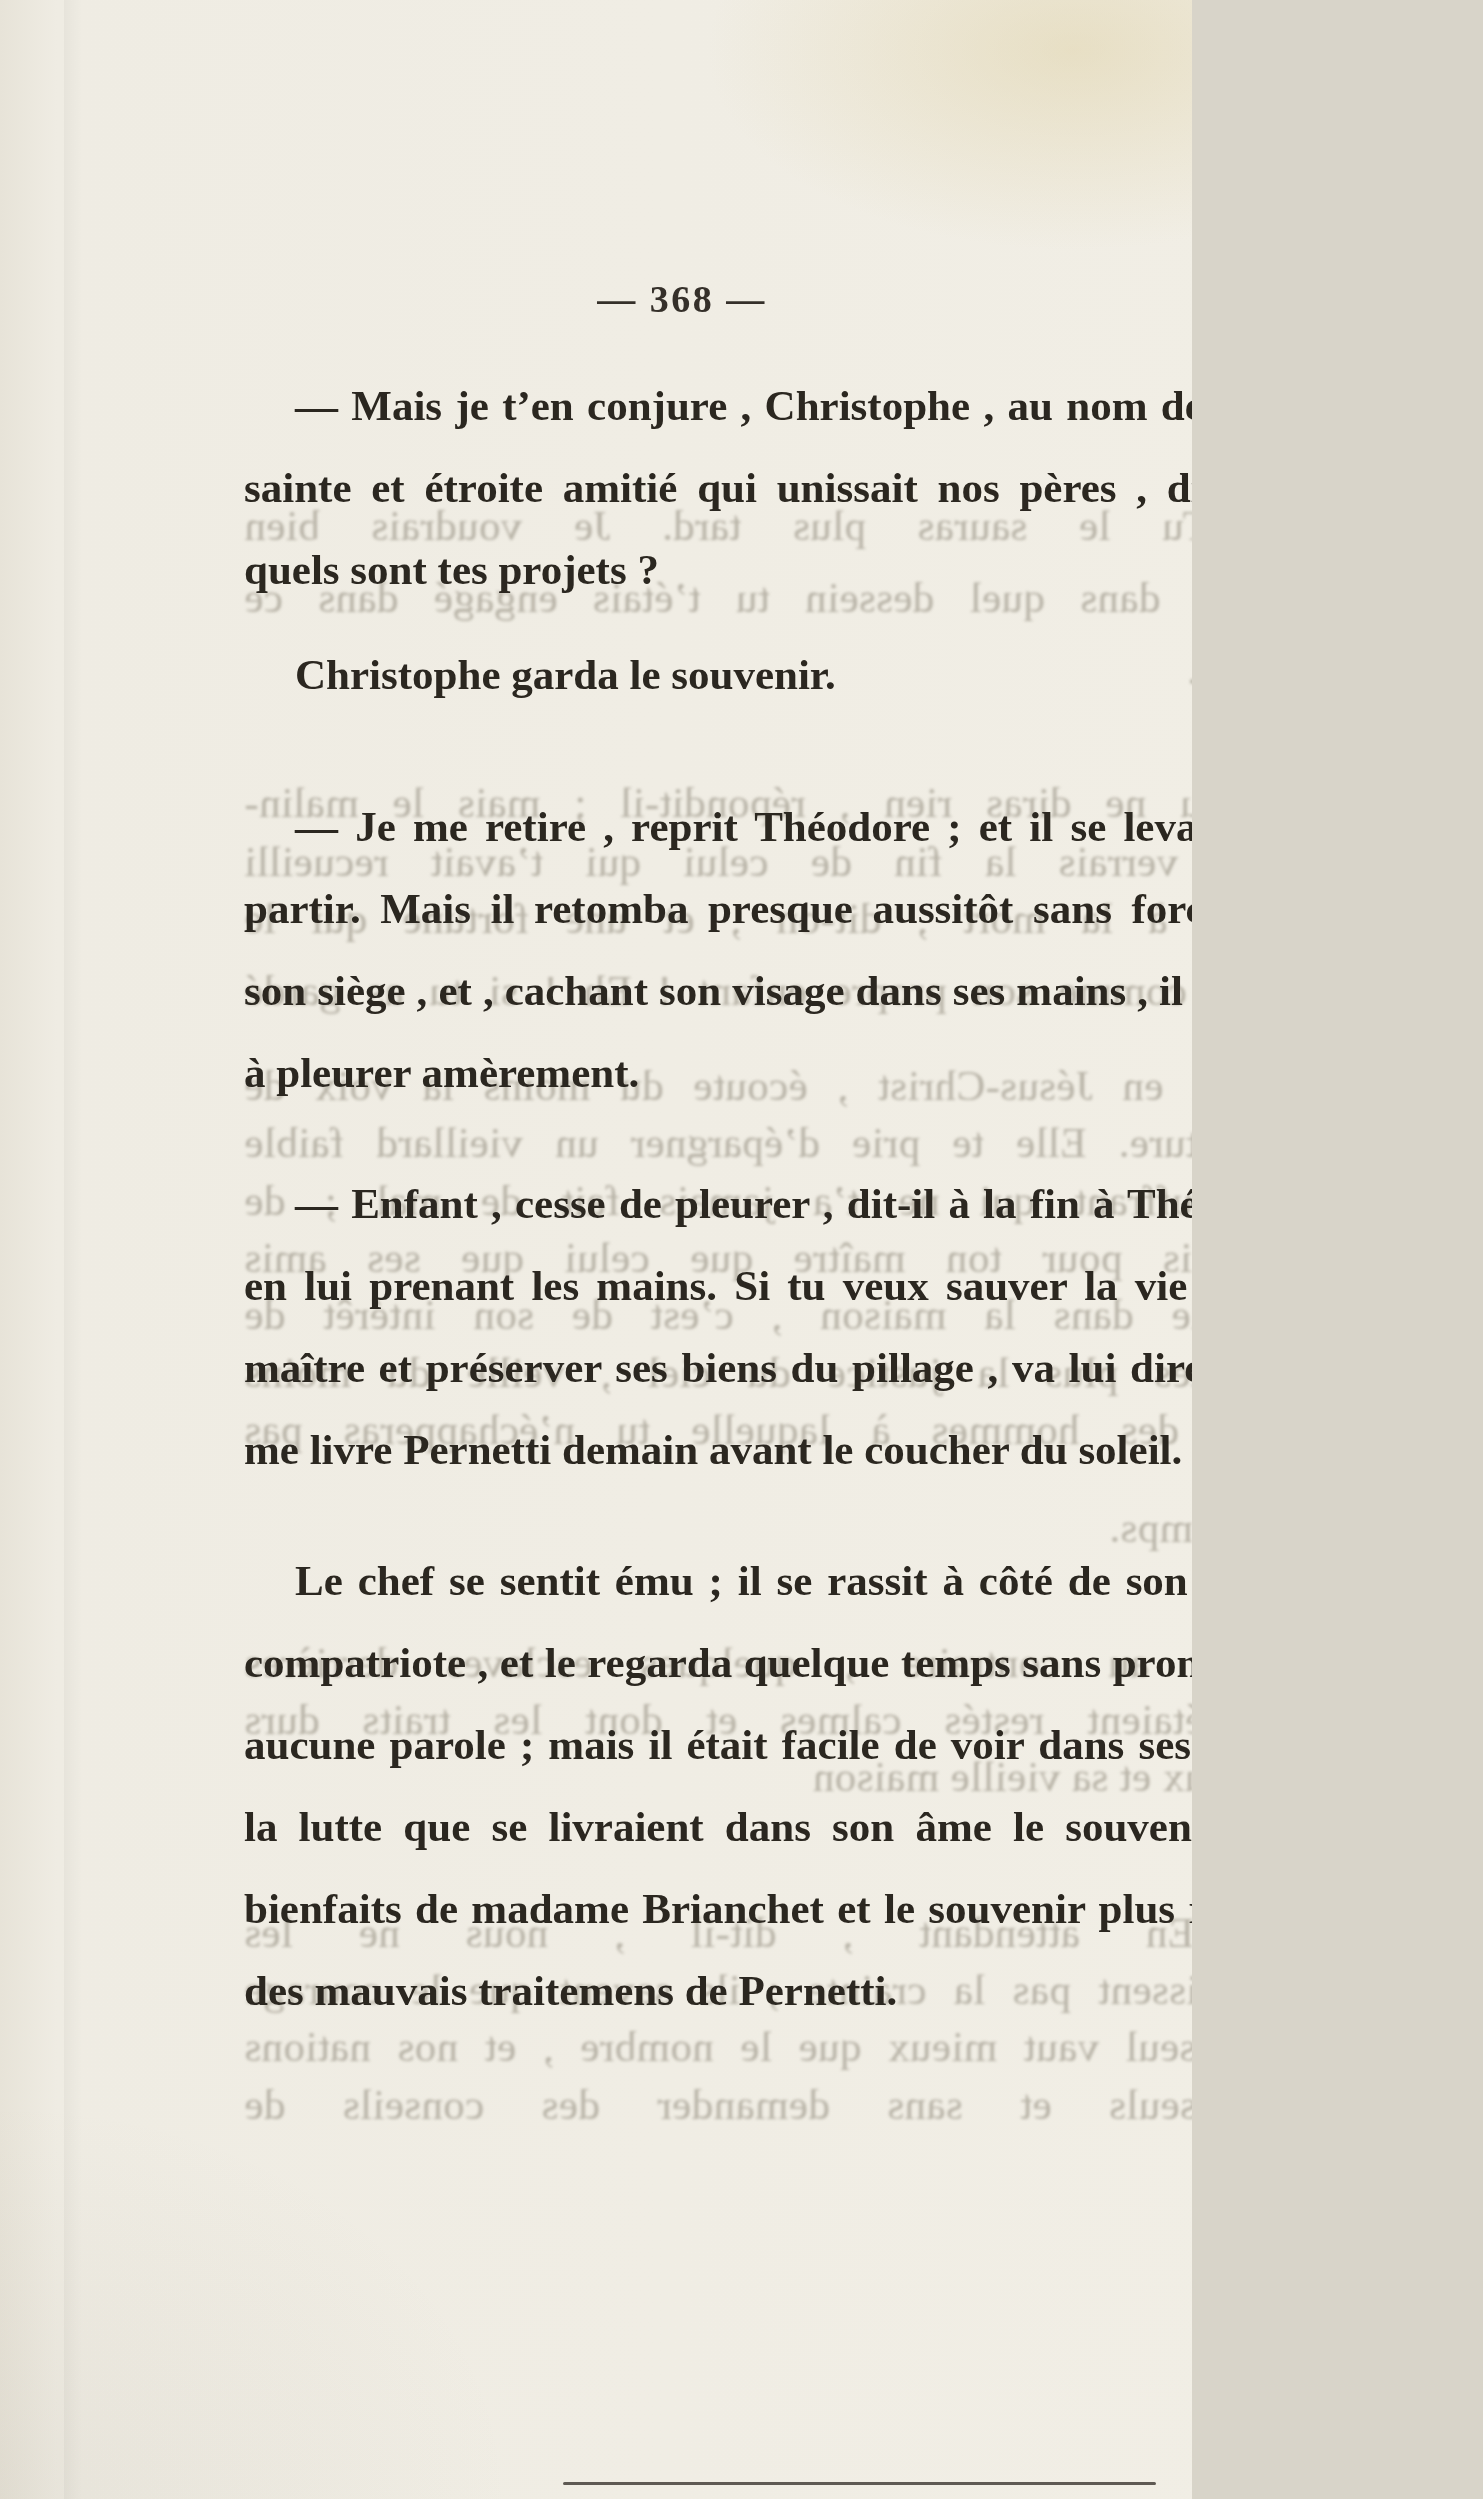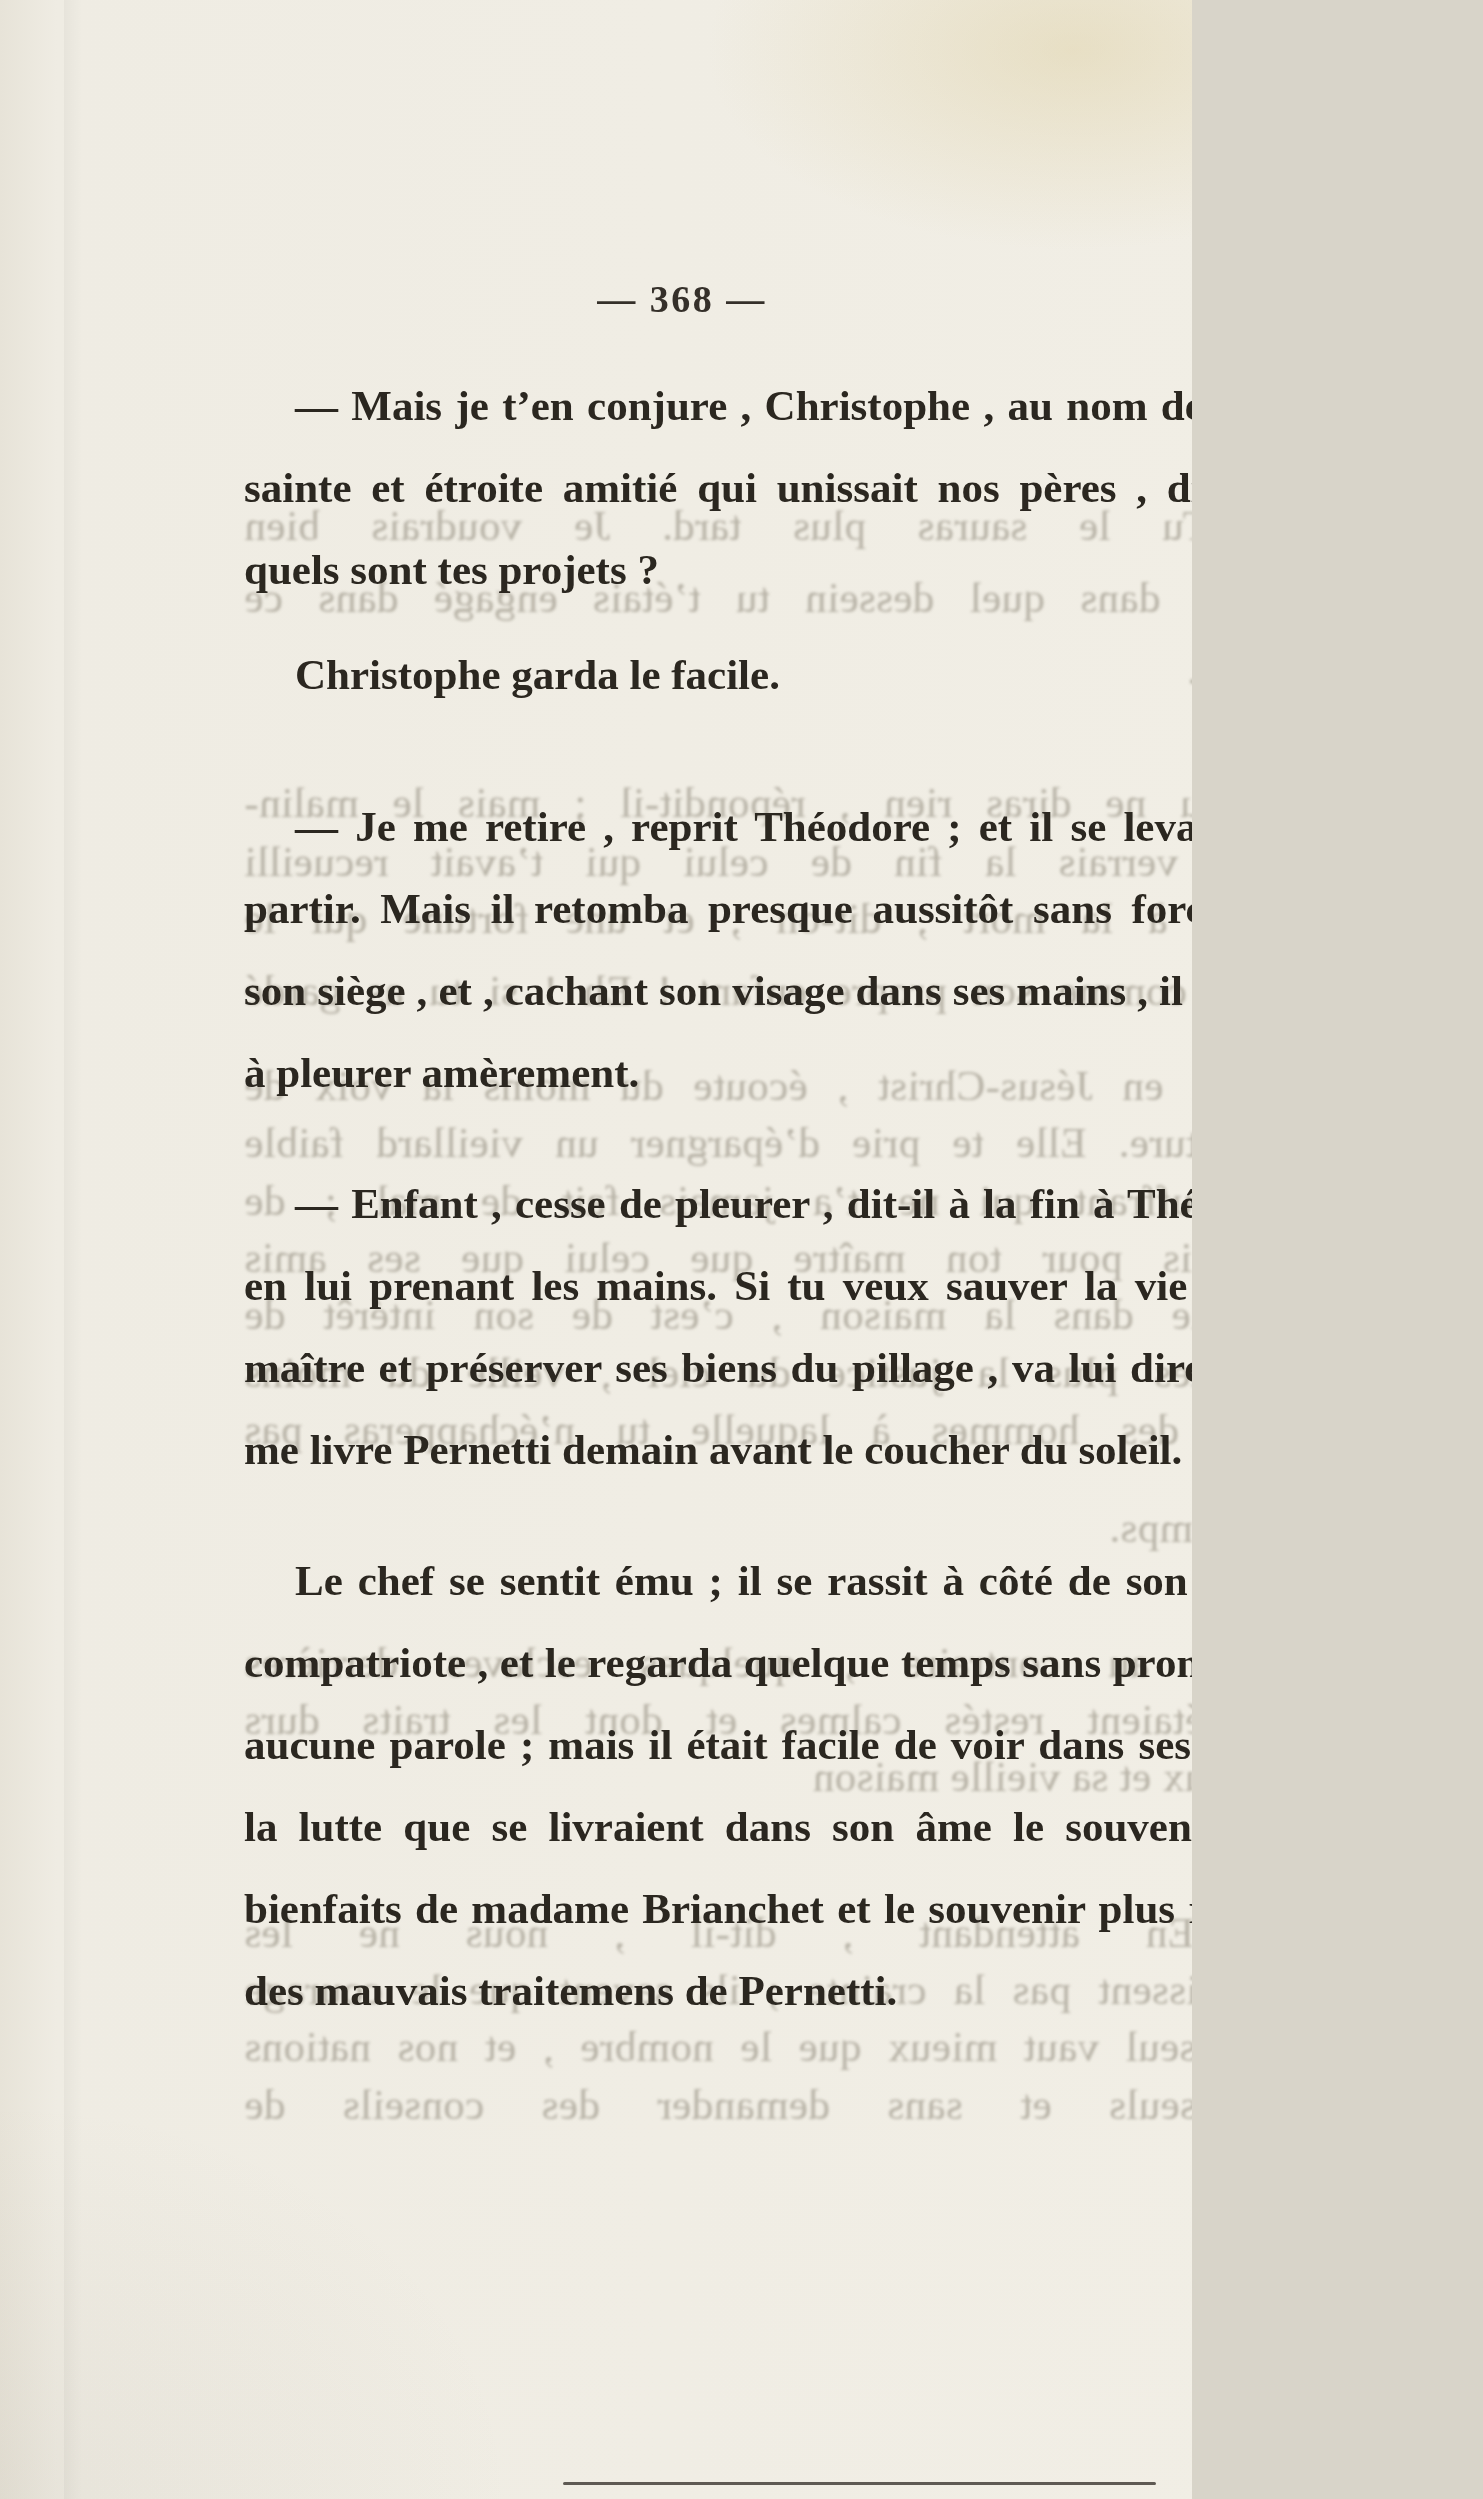--- a/index.html
+++ b/index.html
@@ -148,21 +148,21 @@
     <div class="bleed-line" style="top:1908px">— En attendant , dit-il , nous ne les</div>
     <div class="bleed-line" style="top:1965px">connaissent pas la crainte ; ils savent que le courage</div>
     <div class="bleed-line" style="top:2022px">d’un seul vaut mieux que le nombre , et nos nations</div>
     <div class="bleed-line" style="top:2080px">les seuls et sans demander des conseils de</div>
   </div>
 
   <div class="page-number">— 368 —</div>
 
   <div class="text-block">
     <p class="m-sm">— Mais je t’en conjure , Christophe , au nom de cette sainte et étroite amitié qui unissait nos pères , dis-moi quels sont tes projets ?</p>
-    <p class="m-lg">Christophe garda le facile.</p>
+    <p class="m-lg">Christophe garda le souvenir.</p>
     <p class="m-md">— Je me retire , reprit Théodore ; et il se leva pour partir. Mais il retomba presque aussitôt sans force sur son siège , et , cachant son visage dans ses mains , il se mit à pleurer amèrement.</p>
     <p class="m-md">— Enfant , cesse de pleurer , dit-il à la fin à Théodore en lui prenant les mains. Si tu veux sauver la vie à ton maître et préserver ses biens du pillage , va lui dire qu’il me livre Pernetti demain avant le coucher du soleil.</p>
     <p class="m-md">Le chef se sentit ému ; il se rassit à côté de son jeune compatriote , et le regarda quelque temps sans prononcer aucune parole ; mais il était facile de voir dans ses traits la lutte que se livraient dans son âme le souvenir des bienfaits de madame Brianchet et le souvenir plus récent des mauvais traitemens de Pernetti.</p>
   </div>
 
   <div class="edge-line-right"></div>
   <div class="edge-line-bottom"></div>
 
 </div>
 

